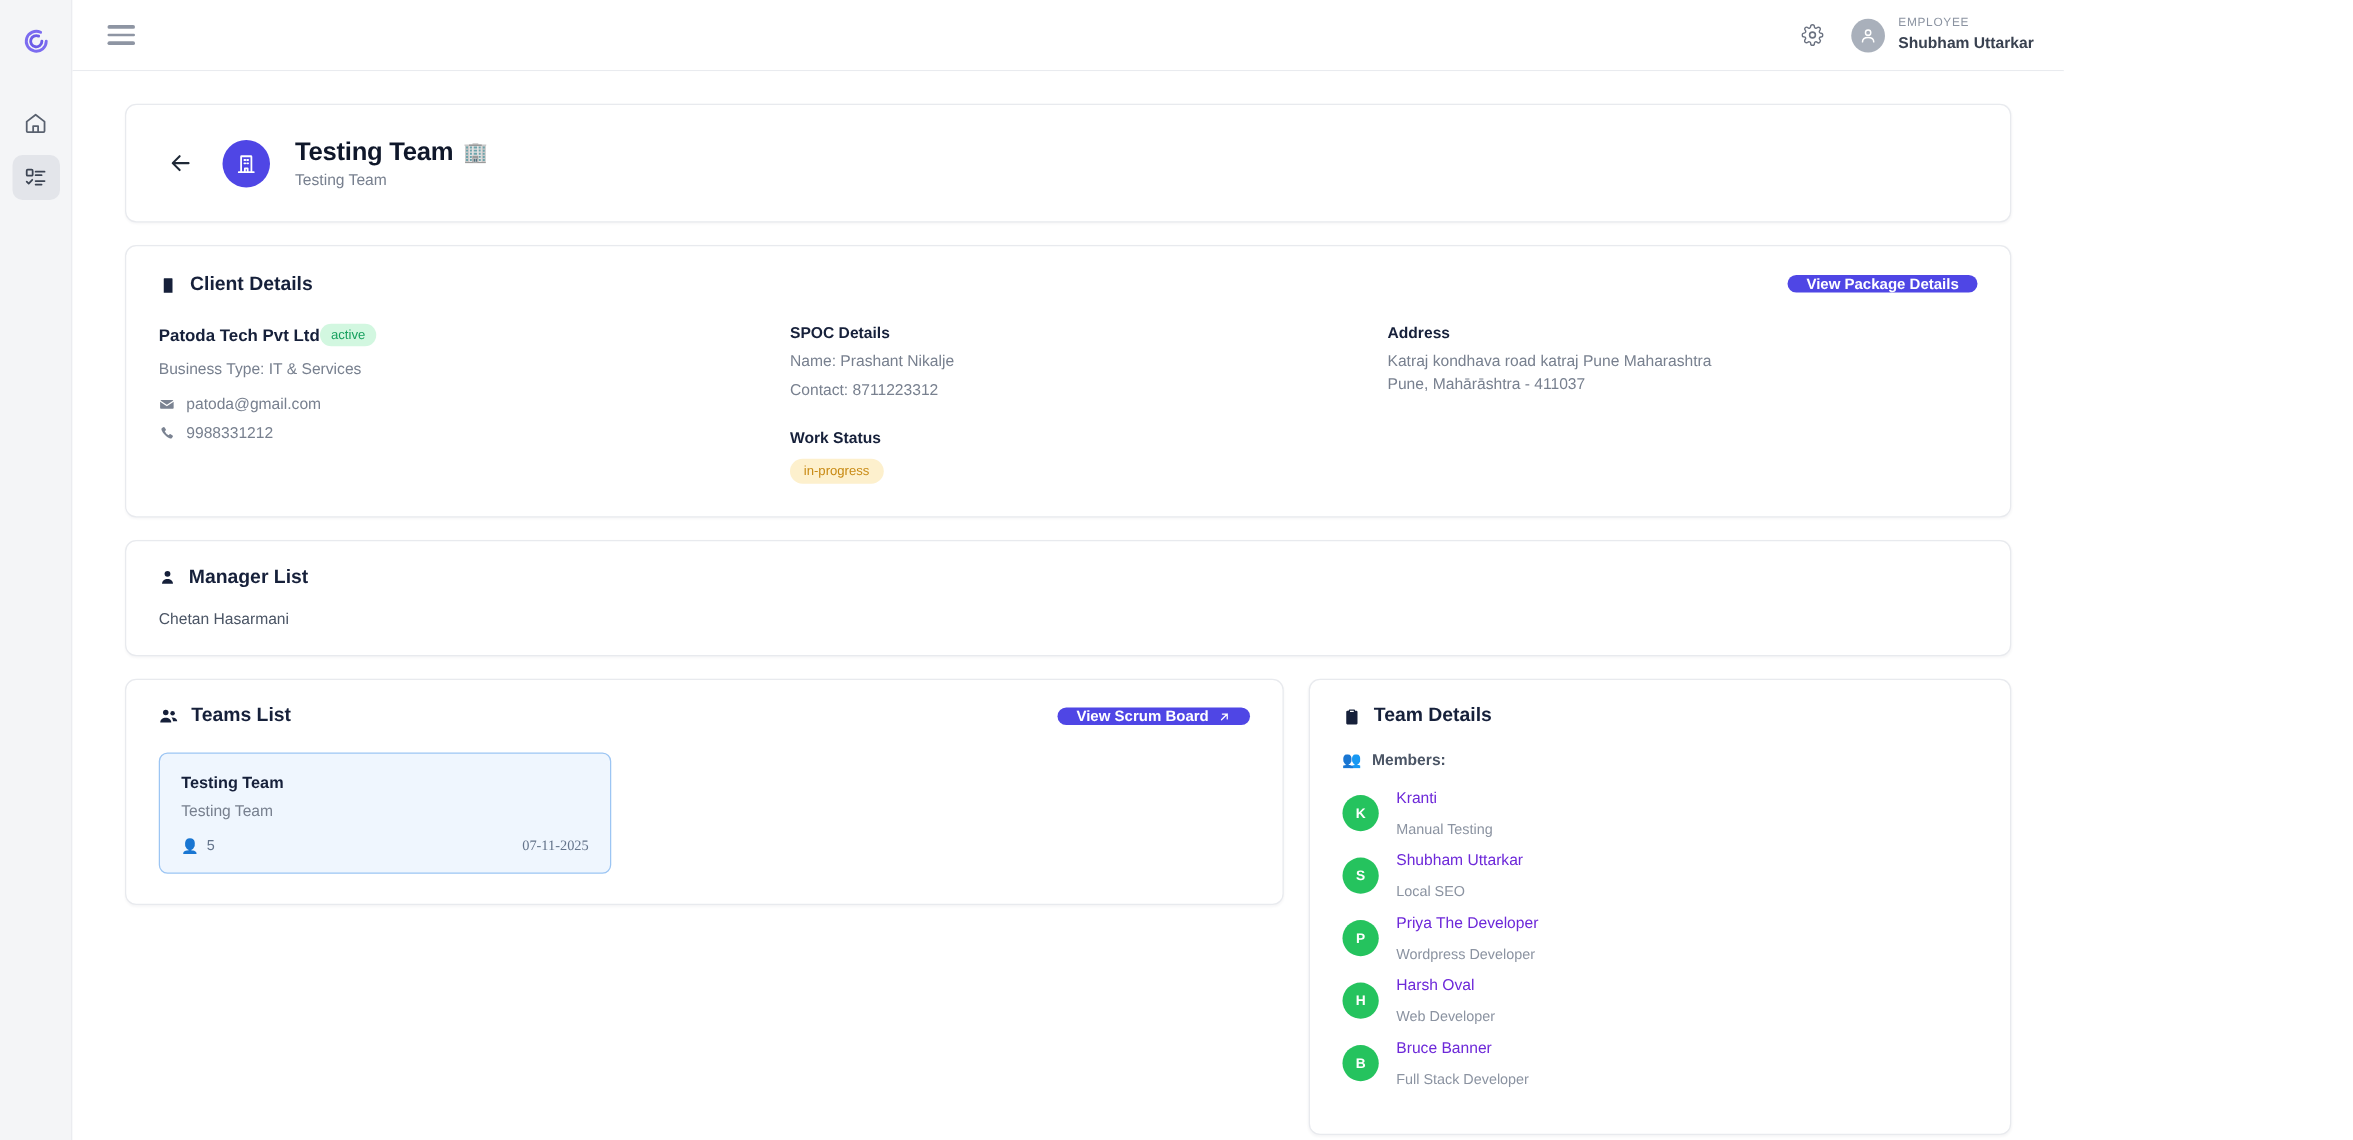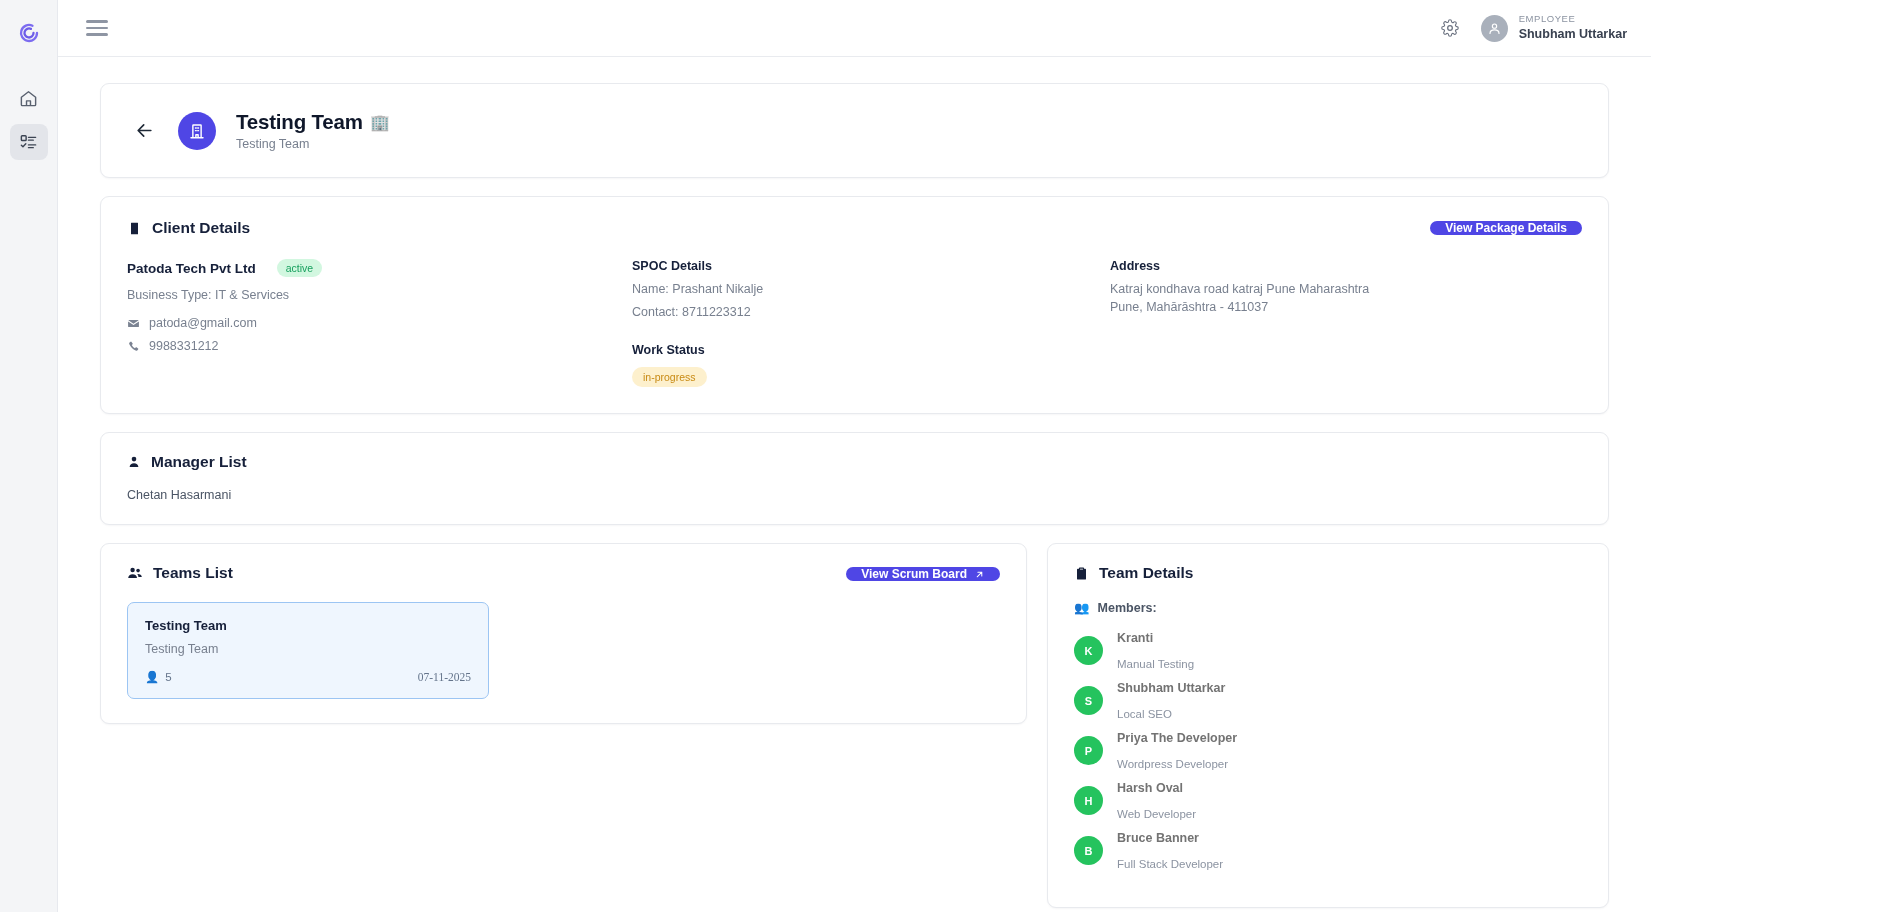--- a/index.html
+++ b/index.html
@@ -79,21 +79,21 @@
   
   .sec-title { display: flex; align-items: center; gap: 10px; font-size: 15.5px; font-weight: bold; color: #16203a; }
   .sec-ico { display: flex; align-items: center; }
 
   
   .client-card { padding: 22px 26px 26px 26px; position: relative; }
   .client-grid { display: flex; margin-top: 22px; }
   .col-1 { width: 505px; }
   .col-2 { width: 478px; }
   .col-3 { flex: 1; }
-  .client-name-row { display: flex; align-items: center; gap: 21px; }
+  .client-name-row { display: flex; align-items: center; gap: 0; }
   .client-name { font-size: 13.5px; font-weight: bold; color: #16203a; }
   .badge-active {
     background: #d2f7e0; color: #17a05e;
     font-size: 10.5px; padding: 3px 9px; border-radius: 10px; font-weight: normal;
   }
   .badge-progress {
     display: inline-block;
     background: #fdf0cd; color: #c88a14;
     font-size: 10.5px; padding: 4px 11px; border-radius: 11px;
   }
@@ -136,21 +136,21 @@
   .team-details-card { width: 562px; flex: 0 0 562px; padding: 20px 26px 26px 26px; }
   .members-label { display: flex; align-items: center; gap: 8px; font-size: 12.5px; font-weight: bold; color: #4b5565; margin-top: 18px; }
   .member-list { margin-top: 16px; }
   .member { display: flex; align-items: center; gap: 14px; margin-bottom: 11px; }
   .m-avatar {
     width: 29px; height: 29px; border-radius: 50%;
     background: #25c35e; color: #fff;
     display: flex; align-items: center; justify-content: center;
     font-size: 11px; font-weight: bold; flex: 0 0 29px;
   }
-  .m-name { font-size: 12.5px; font-weight: bold; color: #737373; }
+  .m-name { font-size: 12.5px; font-weight: normal; color: #6d28d9; }
   .m-role { font-size: 11.5px; color: #8b93a1; margin-top: 13px; }
 </style>
 </head>
 <body>
 
 <div class="app">
 
   <div class="sidebar">
     <div class="logo">
       <svg width="24" height="24" viewBox="0 0 24 24" fill="none">

